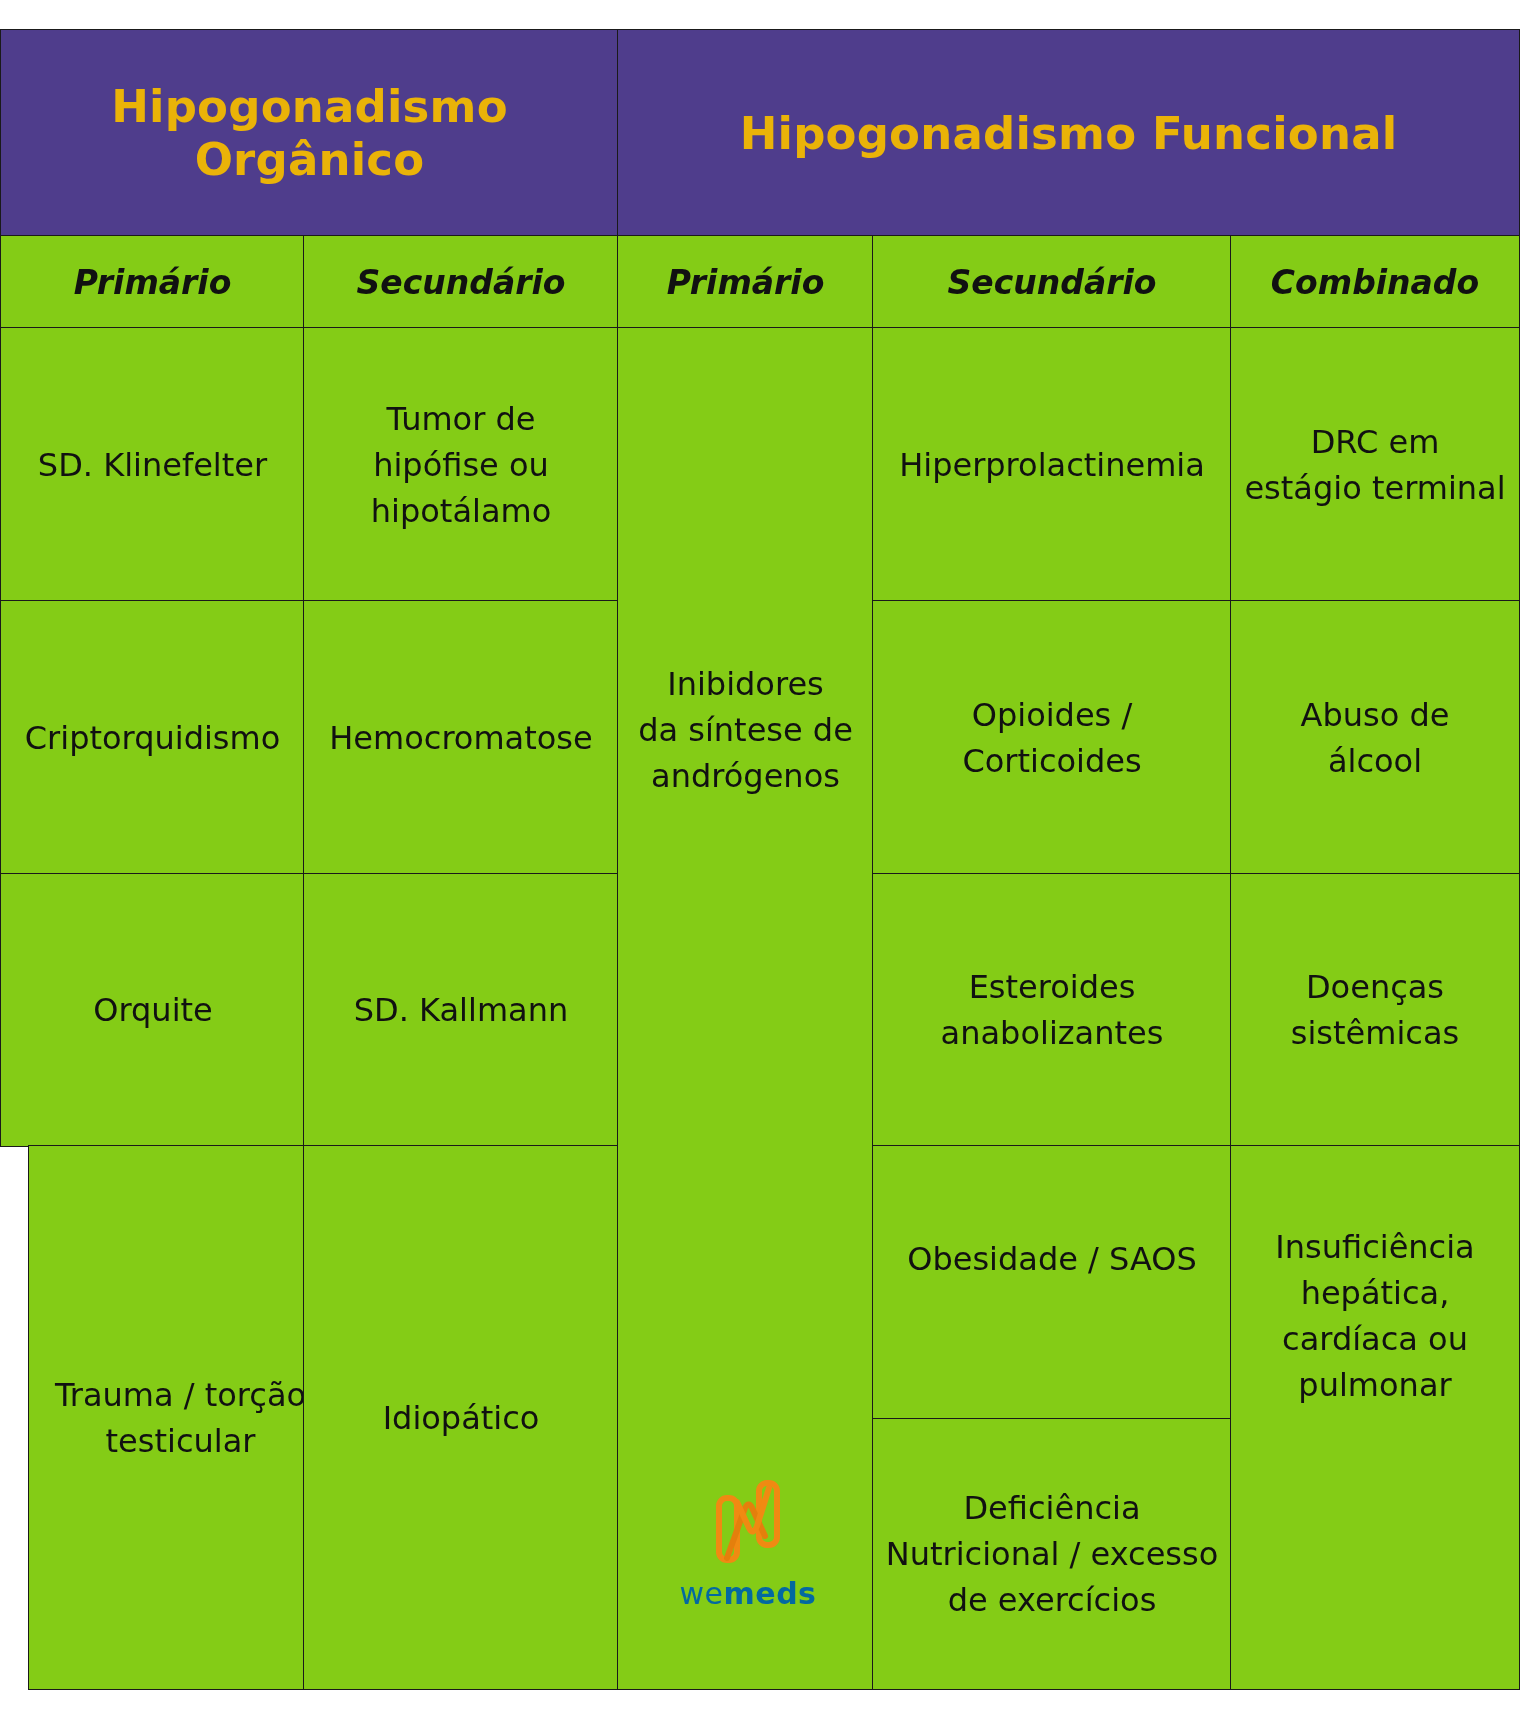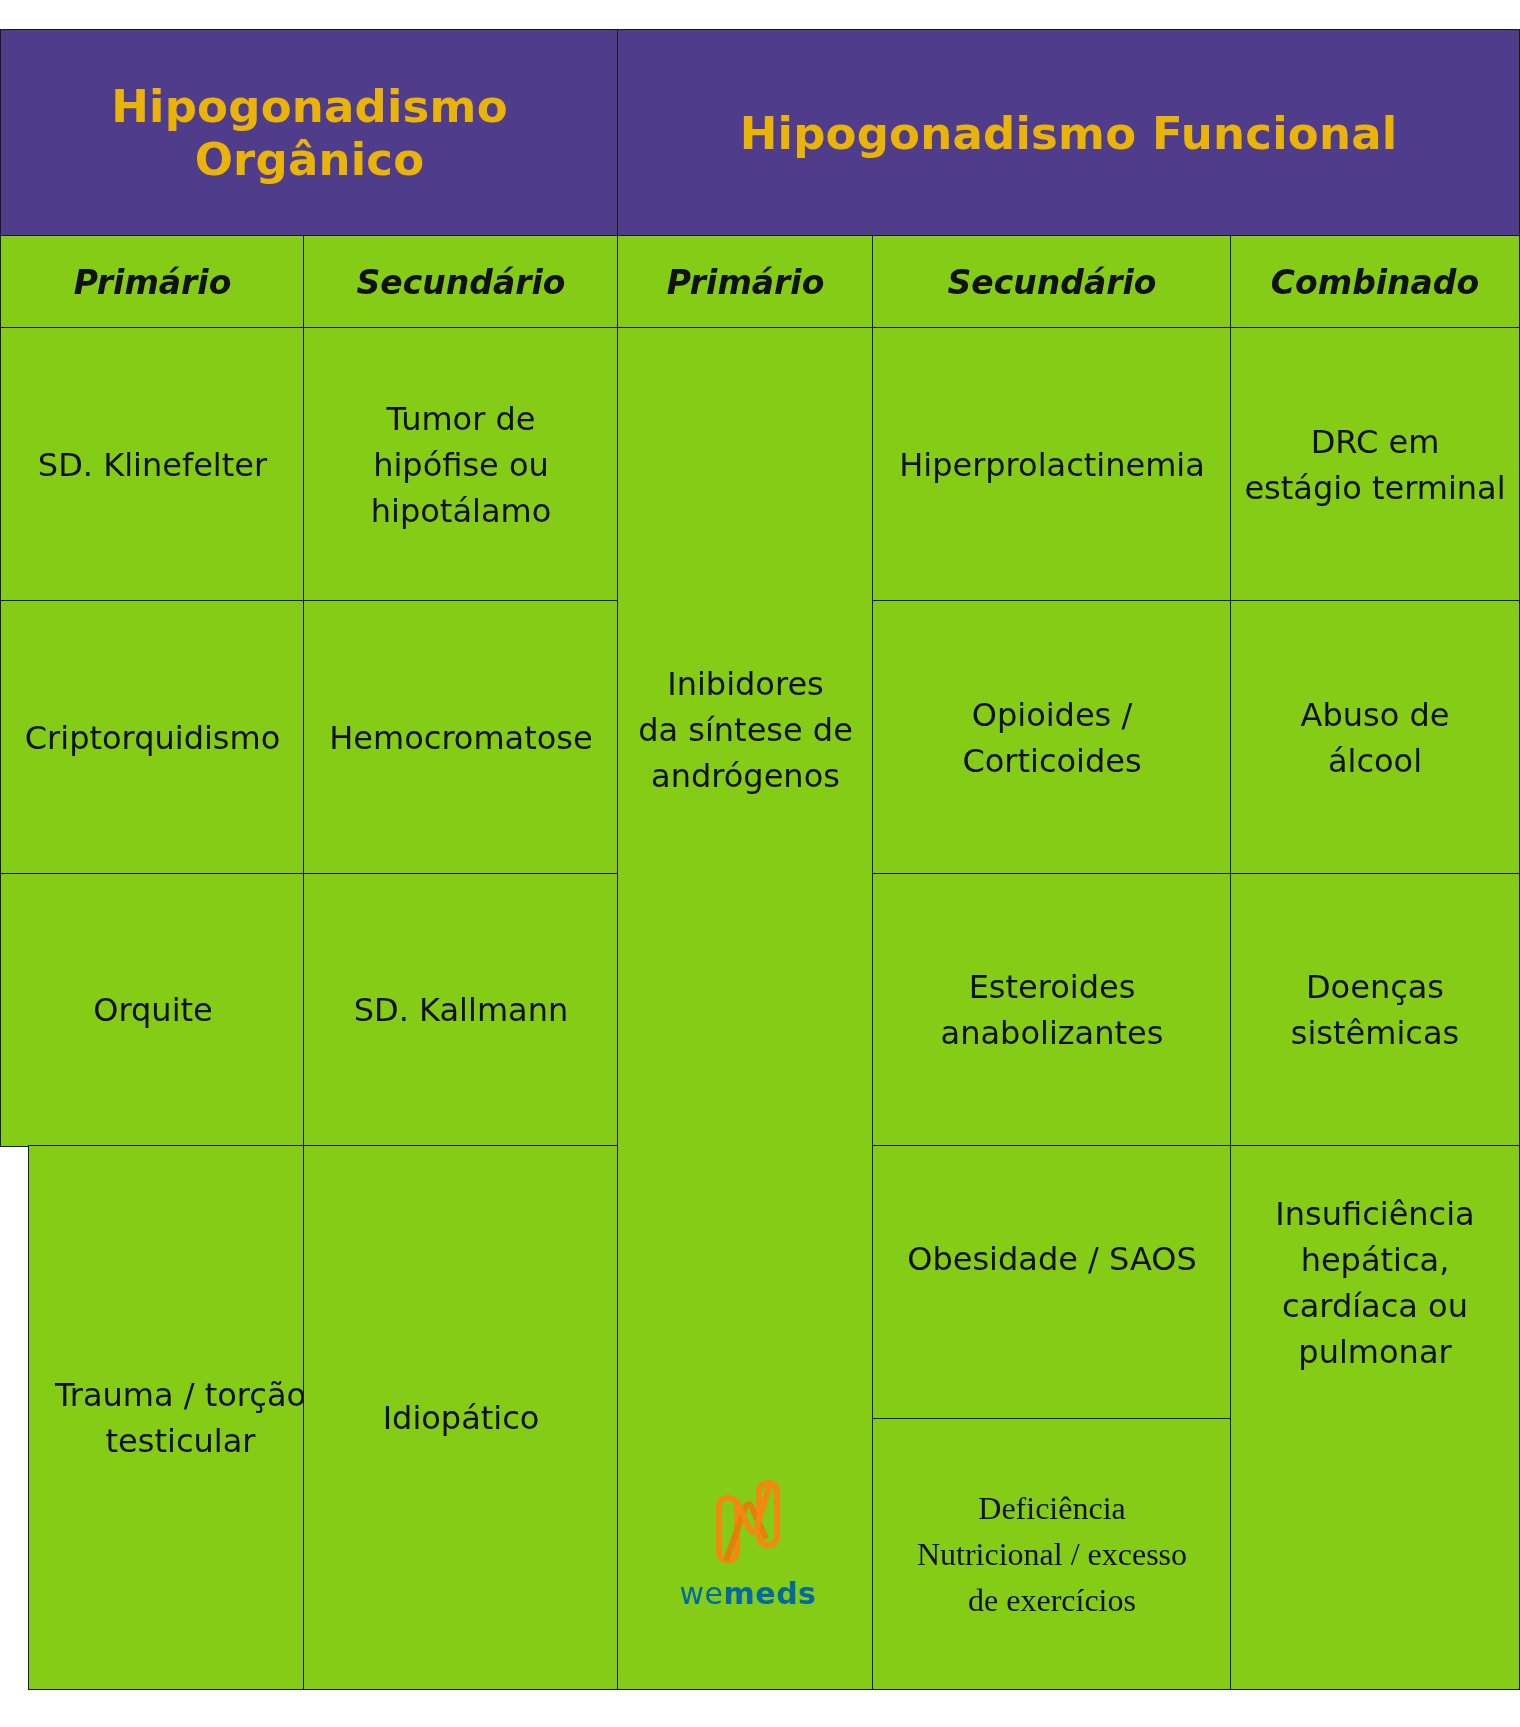--- a/index.html
+++ b/index.html
@@ -95,36 +95,36 @@
   <span>Opioides /
 Corticoides</span>
   </div>
 <div class="cell body-cell" style="left:872px;top:873px;width:360px;height:274px;">
   <span>Esteroides
 anabolizantes</span>
   </div>
 <div class="cell body-cell" style="left:872px;top:1145px;width:360px;height:275px;align-items:flex-start;padding-top:90px;">
   <span>Obesidade / SAOS</span>
   </div>
-<div class="cell body-cell" style="left:872px;top:1418px;width:360px;height:272px;font-family:Liberation Serif, serif;">
+<div class="cell body-cell" style="left:872px;top:1418px;width:360px;height:272px;">
   <span>Deficiência
 Nutricional / excesso
 de exercícios</span>
   </div>
 
 <div class="cell body-cell" style="left:1230px;top:327px;width:290px;height:275px;">
   <span>DRC em
 estágio terminal</span>
   </div>
 <div class="cell body-cell" style="left:1230px;top:600px;width:290px;height:275px;">
   <span>Abuso de
 álcool</span>
   </div>
 <div class="cell body-cell" style="left:1230px;top:873px;width:290px;height:274px;">
   <span>Doenças
 sistêmicas</span>
   </div>
-<div class="cell body-cell" style="left:1230px;top:1145px;width:290px;height:545px;align-items:flex-start;padding-top:45px;">
+<div class="cell body-cell" style="left:1230px;top:1145px;width:290px;height:545px;align-items:flex-start;padding-top:78px;">
   <span>Insuficiência
 hepática,
 cardíaca ou
 pulmonar</span>
   </div>
 
 </body></html>

